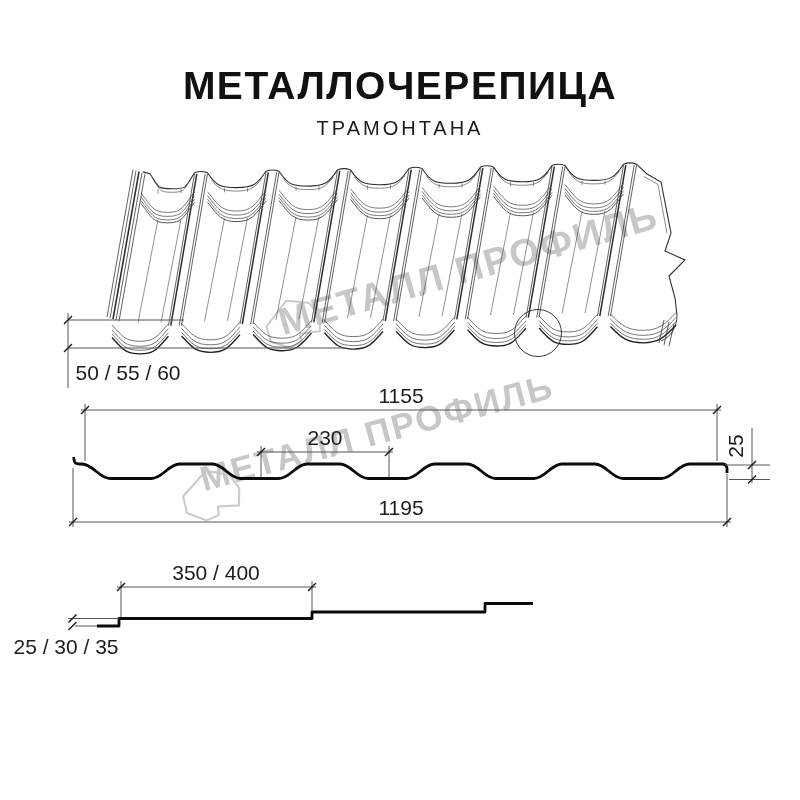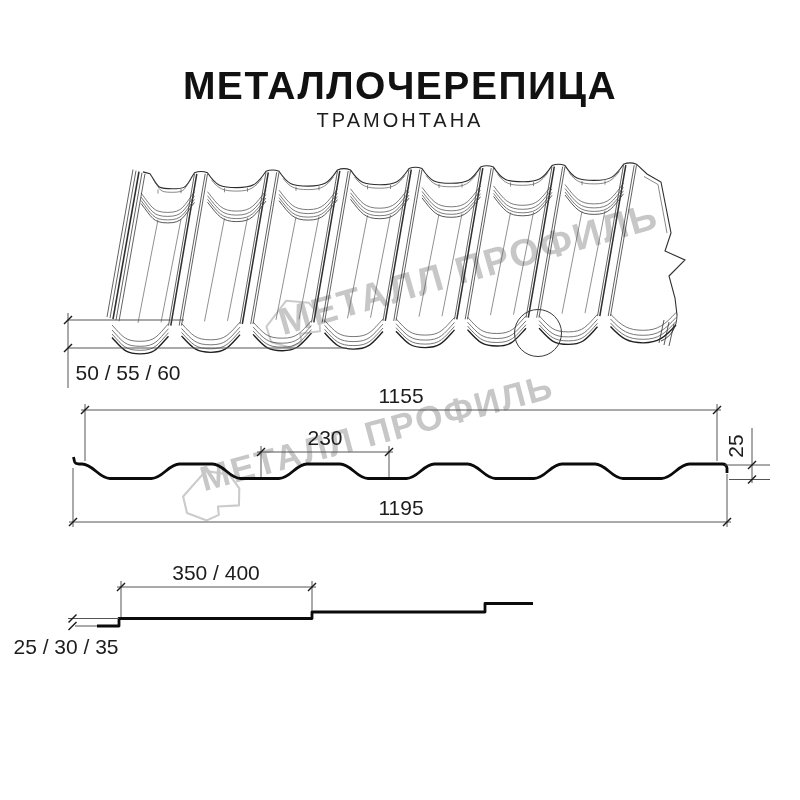--- a/index.html
+++ b/index.html
@@ -6,21 +6,21 @@
   body{
     width:800px;height:800px;position:relative;background:#ffffff;
     font-family:"Liberation Sans", sans-serif;overflow:hidden;
   }
   .header{position:absolute;top:66px;left:0;width:800px;text-align:center;z-index:2;}
   .title{
     font-size:39px;font-weight:bold;letter-spacing:1.5px;color:#111;
     line-height:1.0;
   }
   .subtitle{
-    font-size:20px;font-weight:normal;letter-spacing:3px;color:#1c1c1c;margin-top:4px;
+    font-size:20px;font-weight:normal;letter-spacing:3px;color:#1c1c1c;margin-top:12px;
   }
   svg{position:absolute;top:0;left:0;z-index:1;}
   .dimline{stroke:#555;stroke-width:1;fill:none;}
   .tick{stroke:#1a1a1a;stroke-width:1.4;}
   .dimtext{font-size:21px;fill:#1c1c1c;font-family:"Liberation Sans",sans-serif;}
   .boldline{stroke:#0b0b0b;stroke-width:2.8;fill:none;stroke-linejoin:round;}
   .wmtext{font-weight:bold;fill:#c7c7c7;font-family:"Liberation Sans",sans-serif;letter-spacing:2px;}
   .wmlogo{stroke:#cbcbcb;stroke-width:2;fill:none;stroke-linejoin:round;}
 </style>
 </head>

